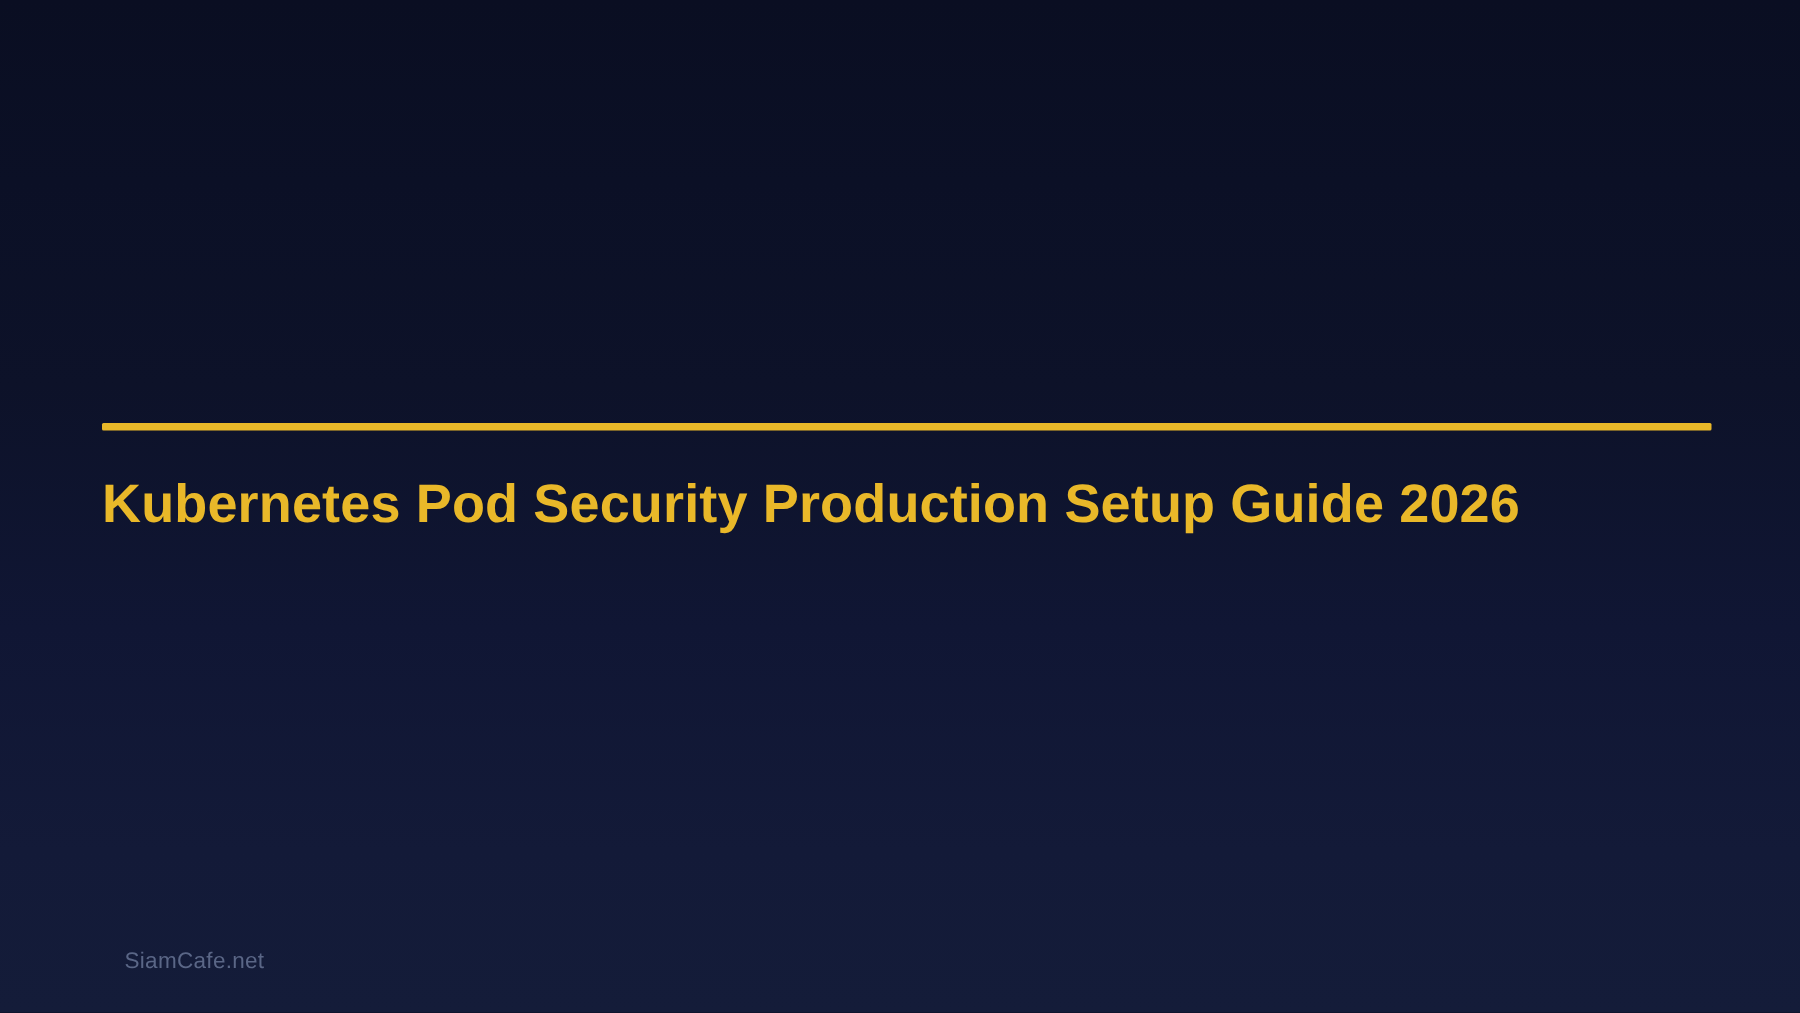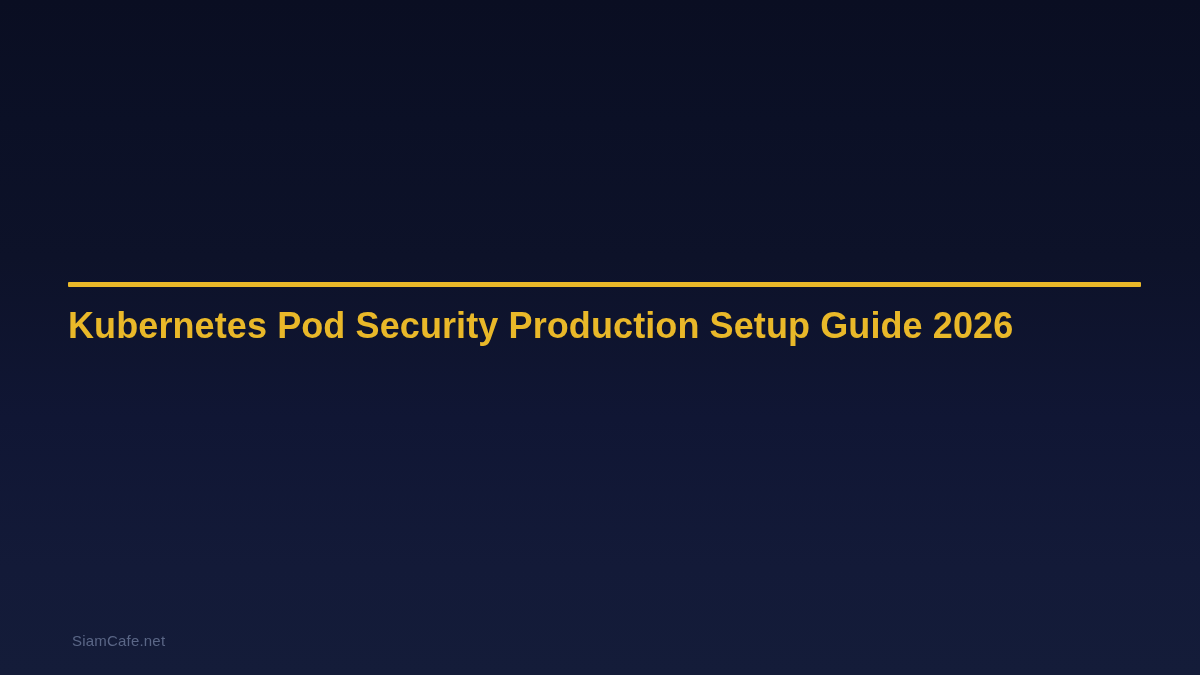--- a/index.html
+++ b/index.html
@@ -42,33 +42,33 @@
 
   #accent-rule {
     width: 1073px;
     height: 5px;
     background: #e9b829;
     border-radius: 1px;
   }
 
   #slide-title {
     margin: 0;
-    padding-top: 19px;
+    padding-top: 29px;
     font-size: 36px;
     font-weight: bold;
     line-height: 1.1;
     letter-spacing: 0.1px;
     color: #e9b829;
     white-space: nowrap;
   }
 
   
   #footer {
     position: absolute;
-    left: 72px;
+    left: 83px;
     top: 629px;
     height: 22px;
     display: flex;
     align-items: center;
   }
 
   #footer-brand {
     font-size: 15px;
     font-weight: normal;
     color: #5a6686;

